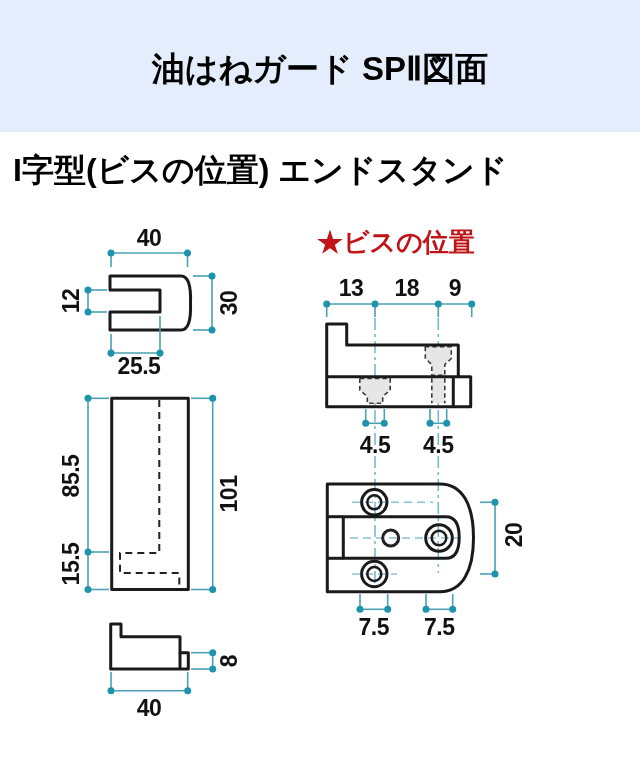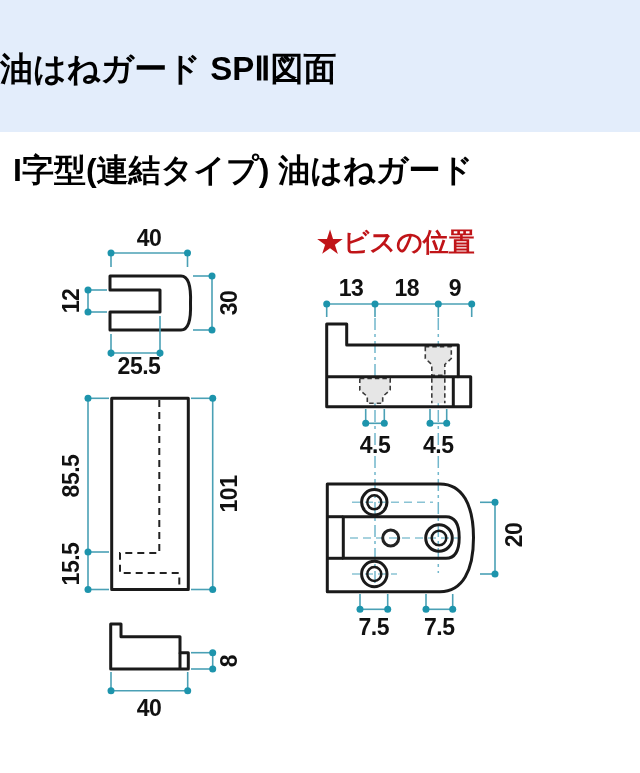--- a/index.html
+++ b/index.html
@@ -1,19 +1,19 @@
 <!DOCTYPE html>
 <html><head>
 <meta charset="utf-8">
 <style>
   html,body{margin:0;padding:0;background:#fff;}
   .canvas{position:relative;width:640px;height:773px;background:#fff;overflow:hidden;
           font-family:"Liberation Sans",sans-serif;}
   .header{position:absolute;left:0;top:0;width:640px;height:132px;background:#e3edfb;}
-  .title{position:absolute;left:0;top:47px;width:640px;
+  .title{position:absolute;left:0;top:47px;width:640px;text-align:center;
          font-size:33px;font-weight:600;color:#000;}
   .subtitle{position:absolute;left:13px;top:149px;font-size:32px;font-weight:600;color:#000;}
   svg{position:absolute;left:0;top:0;}
   .ol{fill:none;stroke:#1a1a1a;stroke-width:3;stroke-linejoin:round;}
   .dim{stroke:#4aa0b5;stroke-width:1.6;fill:none;}
   .dot{fill:#1d94ac;stroke:none;}
   .cl{stroke:#72b7cc;stroke-width:1.5;fill:none;stroke-dasharray:12 4 3 4;}
   .hid{stroke:#222;stroke-width:2;fill:none;stroke-dasharray:7 5;}
   .ld{stroke:#8ac3d4;stroke-width:1.5;fill:none;stroke-dasharray:8 5;}
   .screw{fill:#e6e6e6;stroke:#3a3a3a;stroke-width:1.6;stroke-dasharray:4.5 3;}
@@ -25,21 +25,21 @@
 </style>
 </head>
 <body>
 
 <div class="canvas">
 
   <div class="header">
     <div class="title">油はねガード SPⅡ図面</div>
   </div>
 
-  <div class="subtitle">I字型(連結タイプ) 油はねガード</div>
+  <div class="subtitle">I字型(ビスの位置) エンドスタンド</div>
 
   <svg width="640" height="773" viewBox="0 0 640 773">
 
     <g>
 
       <g>
         <line class="dim" x1="111" y1="253" x2="187.5" y2="253"></line>
         <line class="dim" x1="111" y1="253" x2="111" y2="267"></line>
         <line class="dim" x1="187.5" y1="253" x2="187.5" y2="267"></line>
         <circle class="dot" cx="111" cy="253" r="3.5"></circle>

